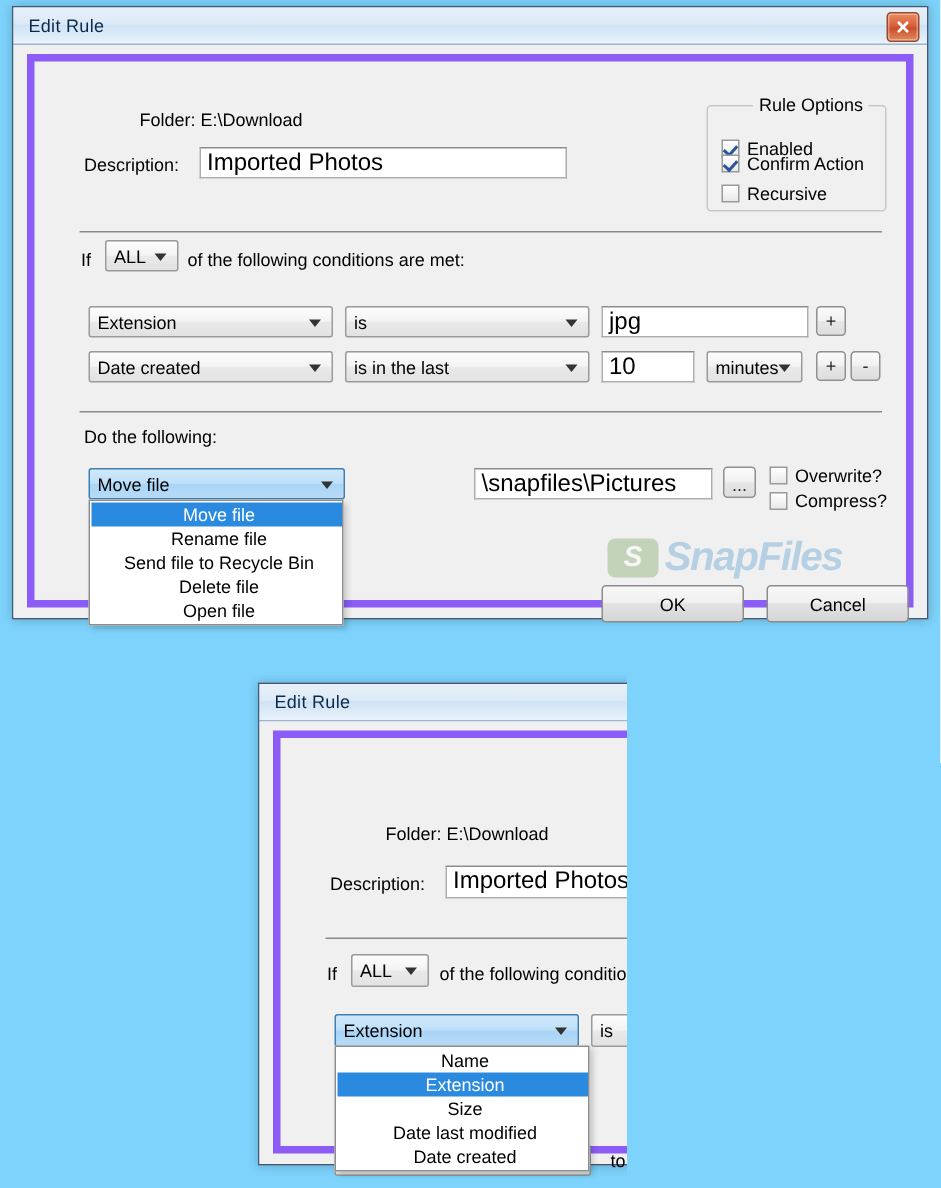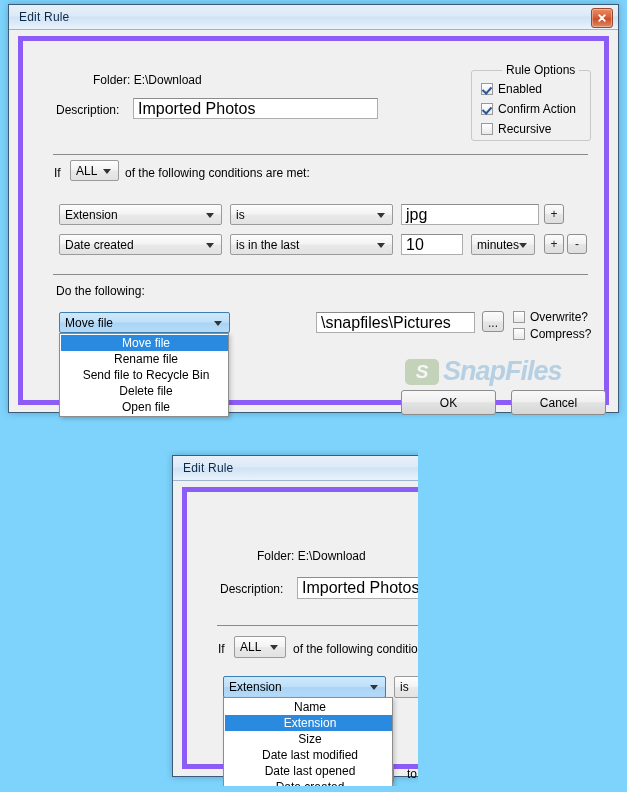--- a/index.html
+++ b/index.html
@@ -296,21 +296,21 @@
       <div class="client-inner">
 
         <div class="lbl" style="left:70px; top:32px;">Folder: E:\Download</div>
 
         <div class="lbl" style="left:33px; top:62px;">Description:</div>
         <div class="textbox" style="left:110px; top:57px; width:245px; height:21px;">Imported Photos</div>
 
         <div class="groupbox" style="left:448px; top:29px; width:120px; height:71px;">
           <div class="gb-title">Rule Options</div>
 
-          <div class="checkrow" style="left:9px; top:11px;">
+          <div class="checkrow" style="left:9px; top:21px;">
             <span class="cbox checked"></span>
             <span>Enabled</span>
           </div>
           <div class="checkrow" style="left:9px; top:31px;">
             <span class="cbox checked"></span>
             <span>Confirm Action</span>
           </div>
           <div class="checkrow" style="left:9px; top:51px;">
             <span class="cbox"></span>
             <span>Recursive</span>
@@ -432,21 +432,20 @@
             <span>Move file</span>
             <span class="arrow"></span>
           </div>
           <div class="lbl" style="left:220px; top:275px;">to folde</div>
 
           <div class="droplist" style="left:36px; top:205px; width:170px;">
             <div class="dl-item">Name</div>
             <div class="dl-item sel">Extension</div>
             <div class="dl-item">Size</div>
             <div class="dl-item">Date last modified</div>
-            <div class="dl-item">Date last opened</div>
             <div class="dl-item">Date created</div>
           </div>
 
         </div>
       </div>
     </div>
   </div>
 
 </div>
 

